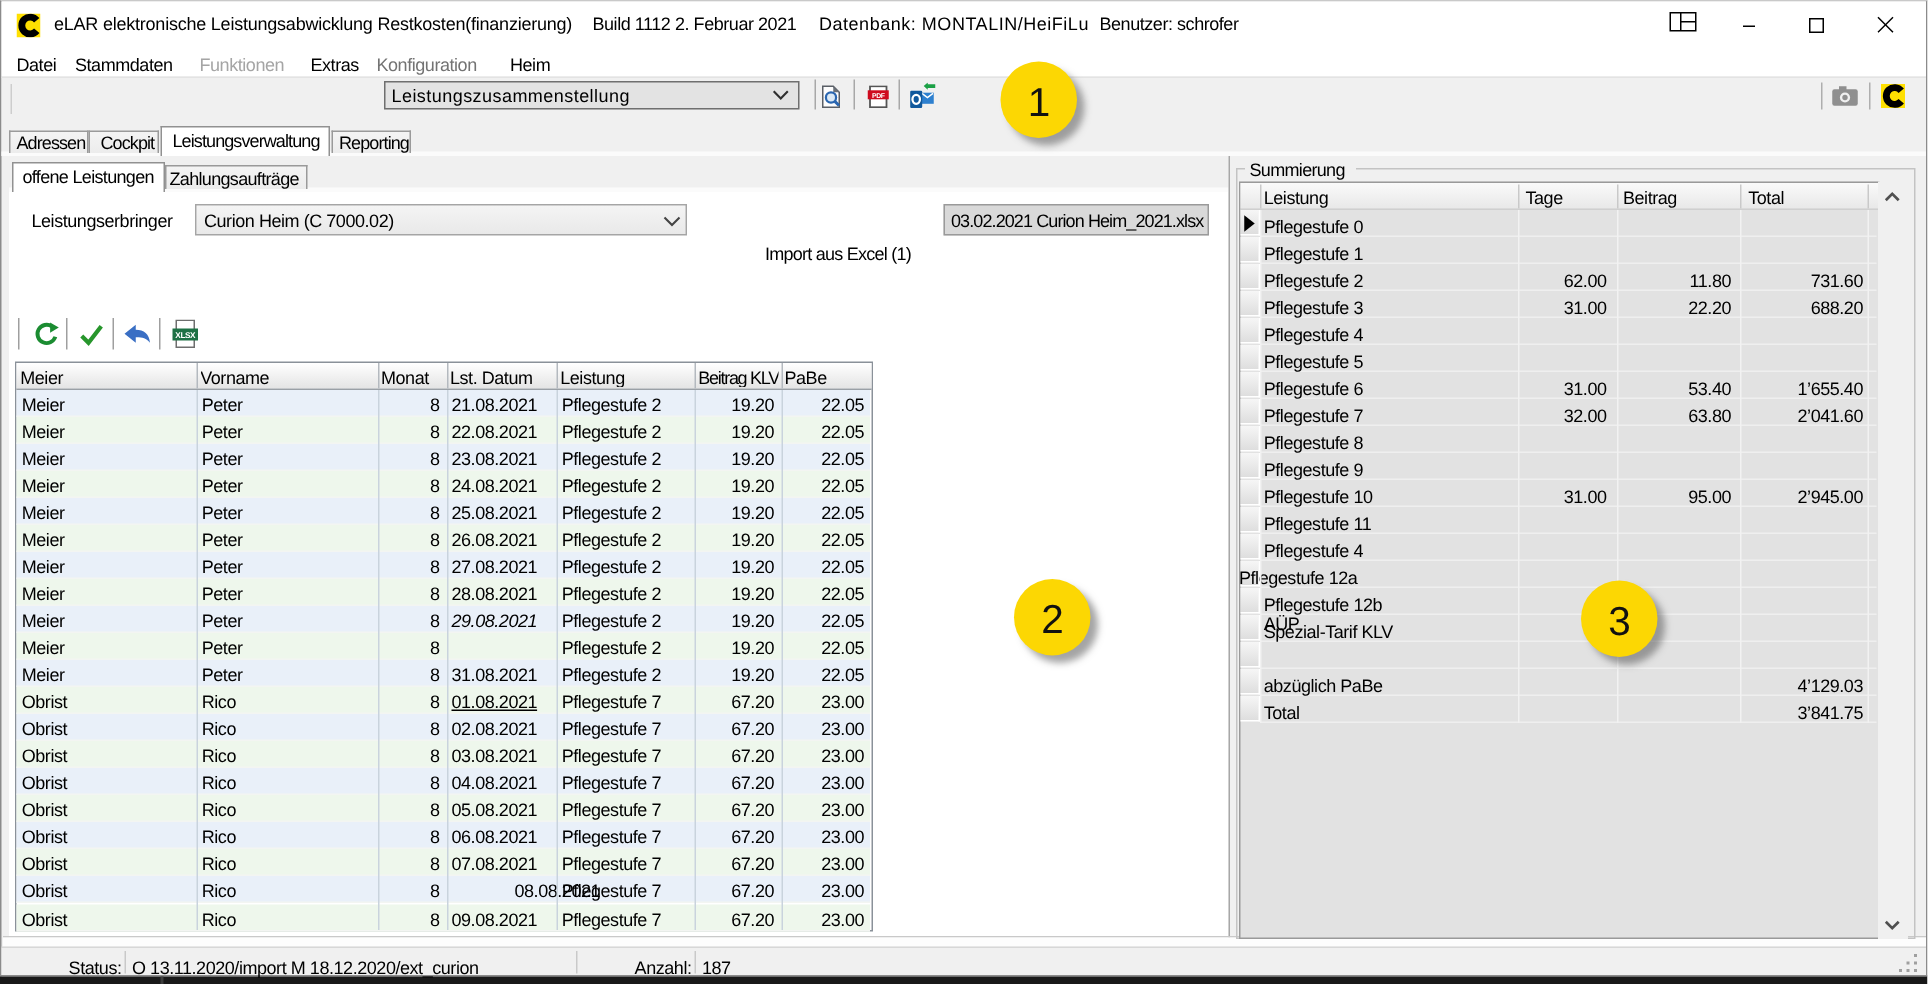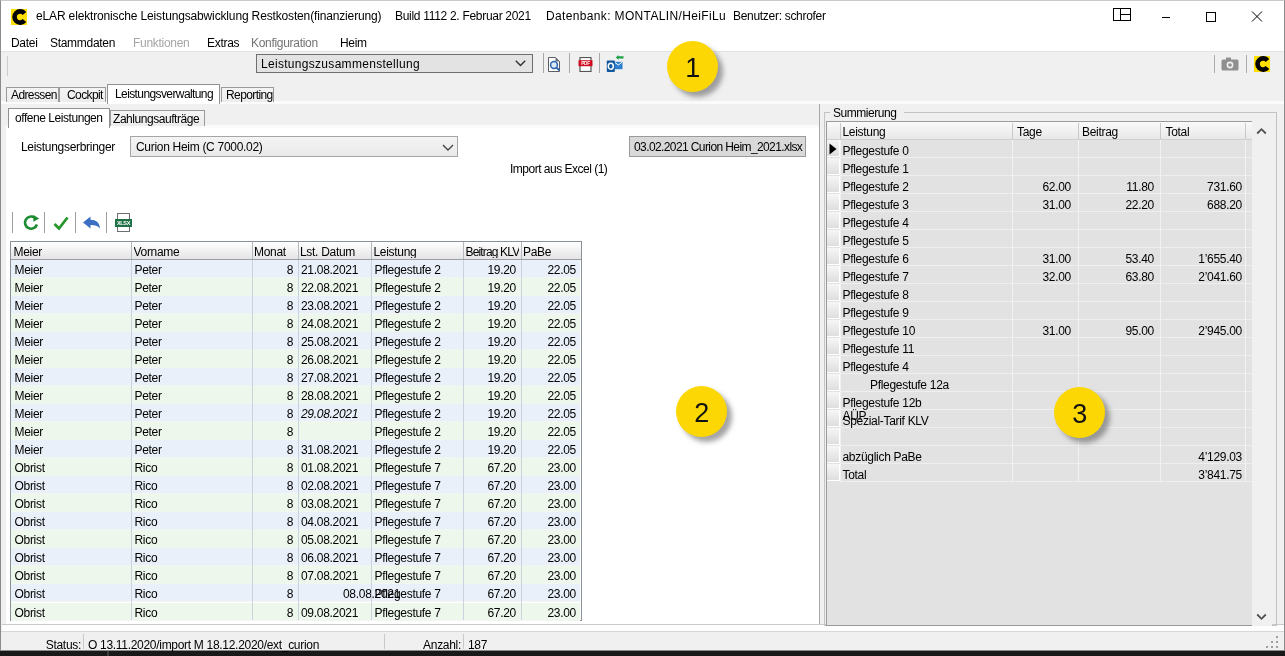--- a/index.html
+++ b/index.html
@@ -231,21 +231,21 @@
 <div class="txt" style="left:134.5px;top:444.0px;">Peter</div>
 <div class="txt" style="right:992.0px;top:444.0px;">8</div>
 <div class="txt" style="left:301.0px;top:444.0px;">31.08.2021</div>
 <div class="txt" style="left:374.5px;top:444.0px;">Pflegestufe 2</div>
 <div class="txt" style="right:769.0px;top:444.0px;">19.20</div>
 <div class="txt" style="right:709.0px;top:444.0px;">22.05</div>
 <div class="abs" style="left:11px;top:458.1px;width:568.5px;height:18.05px;background:#eef7ec;border-bottom:1px solid #f3f5f2;box-sizing:border-box;"></div>
 <div class="txt" style="left:14.5px;top:462.1px;">Obrist</div>
 <div class="txt" style="left:134.5px;top:462.1px;">Rico</div>
 <div class="txt" style="right:992.0px;top:462.1px;">8</div>
-<div class="txt" style="left:301.0px;top:462.1px;">01.08.2021</div>
+<div class="txt" style="left:301.0px;top:462.1px;text-decoration:underline;">01.08.2021</div>
 <div class="txt" style="left:374.5px;top:462.1px;">Pflegestufe 7</div>
 <div class="txt" style="right:769.0px;top:462.1px;">67.20</div>
 <div class="txt" style="right:709.0px;top:462.1px;">23.00</div>
 <div class="abs" style="left:11px;top:476.1px;width:568.5px;height:18.05px;background:#e9f0f9;border-bottom:1px solid #f3f5f2;box-sizing:border-box;"></div>
 <div class="txt" style="left:14.5px;top:480.1px;">Obrist</div>
 <div class="txt" style="left:134.5px;top:480.1px;">Rico</div>
 <div class="txt" style="right:992.0px;top:480.1px;">8</div>
 <div class="txt" style="left:301.0px;top:480.1px;">02.08.2021</div>
 <div class="txt" style="left:374.5px;top:480.1px;">Pflegestufe 7</div>
 <div class="txt" style="right:769.0px;top:480.1px;">67.20</div>
@@ -375,21 +375,21 @@
 <div class="txt" style="right:131px;top:324.5px;">95.00</div>
 <div class="txt" style="right:43px;top:324.5px;">2’945.00</div>
 <div class="abs" style="left:827px;top:338.0px;width:13px;height:17.0px;background:linear-gradient(180deg,#f6f6f6,#dedede);border-right:1px solid #fff;border-bottom:1px solid #fff;box-sizing:border-box;"></div>
 <div class="abs" style="left:840.3px;top:355.0px;width:411.20000000000005px;height:1px;background:#efefef;"></div>
 <div class="txt" style="left:842.5px;top:342.5px;">Pflegestufe 11</div>
 <div class="abs" style="left:827px;top:356.0px;width:13px;height:17.0px;background:linear-gradient(180deg,#f6f6f6,#dedede);border-right:1px solid #fff;border-bottom:1px solid #fff;box-sizing:border-box;"></div>
 <div class="abs" style="left:840.3px;top:373.0px;width:411.20000000000005px;height:1px;background:#efefef;"></div>
 <div class="txt" style="left:842.5px;top:360.5px;">Pflegestufe 4</div>
 <div class="abs" style="left:827px;top:374.0px;width:13px;height:17.0px;background:linear-gradient(180deg,#f6f6f6,#dedede);border-right:1px solid #fff;border-bottom:1px solid #fff;box-sizing:border-box;"></div>
 <div class="abs" style="left:840.3px;top:391.0px;width:411.20000000000005px;height:1px;background:#efefef;"></div>
-<div class="txt" style="left:858px;top:378.5px;padding-left:12px;">Pflegestufe 12a</div>
+<div class="txt" style="left:814px;top:378.5px;padding-left:12px;">Pflegestufe 12a</div>
 <div class="abs" style="left:827px;top:392.0px;width:13px;height:17.0px;background:linear-gradient(180deg,#f6f6f6,#dedede);border-right:1px solid #fff;border-bottom:1px solid #fff;box-sizing:border-box;"></div>
 <div class="abs" style="left:840.3px;top:409.0px;width:411.20000000000005px;height:1px;background:#efefef;"></div>
 <div class="txt" style="left:842.5px;top:396.5px;">Pflegestufe 12b</div>
 <div class="abs" style="left:827px;top:410.0px;width:13px;height:17.0px;background:linear-gradient(180deg,#f6f6f6,#dedede);border-right:1px solid #fff;border-bottom:1px solid #fff;box-sizing:border-box;"></div>
 <div class="abs" style="left:840.3px;top:427.0px;width:411.20000000000005px;height:1px;background:#efefef;"></div>
 <div class="txt" style="left:842.5px;top:414.5px;">Spezial-Tarif KLV</div>
 <div class="abs" style="left:827px;top:428.0px;width:13px;height:17.0px;background:linear-gradient(180deg,#f6f6f6,#dedede);border-right:1px solid #fff;border-bottom:1px solid #fff;box-sizing:border-box;"></div>
 <div class="abs" style="left:840.3px;top:445.0px;width:411.20000000000005px;height:1px;background:#efefef;"></div>
 <div class="txt" style="left:842.5px;top:410px;">AÜP</div>
 <div class="abs" style="left:827px;top:446.0px;width:13px;height:17.0px;background:linear-gradient(180deg,#f6f6f6,#dedede);border-right:1px solid #fff;border-bottom:1px solid #fff;box-sizing:border-box;"></div>

